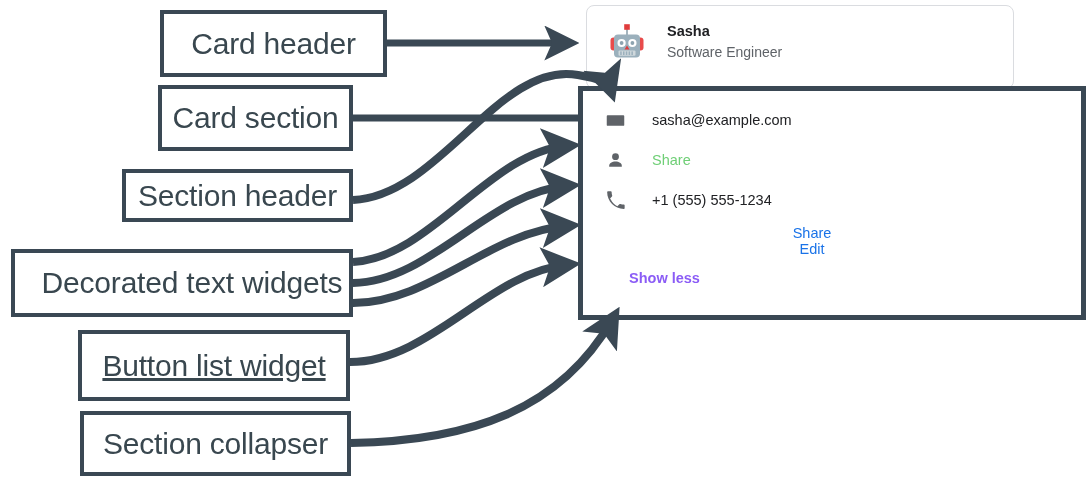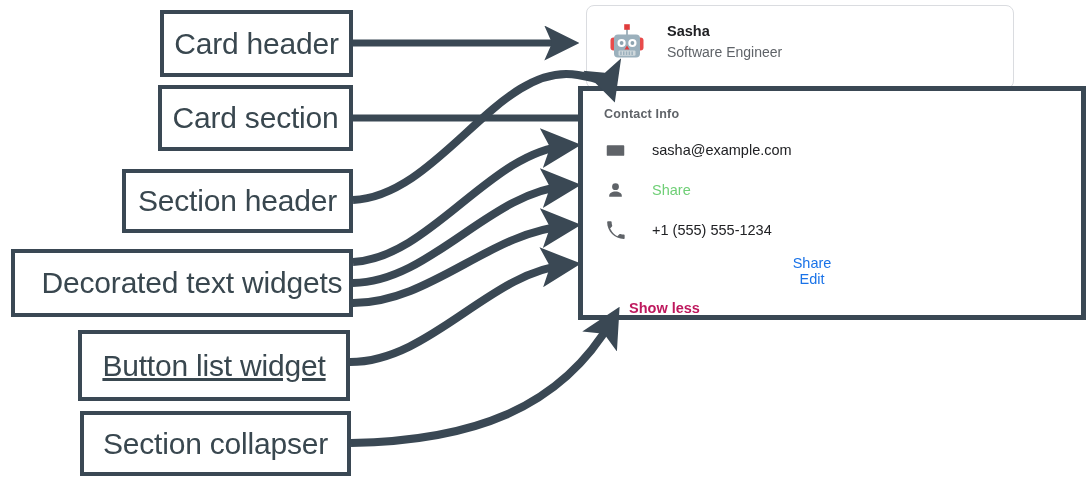--- a/index.html
+++ b/index.html
@@ -148,21 +148,21 @@
     margin-right: 42px;
     cursor: pointer;
   }
   .collapser-row {
     margin-top: 12px;
     margin-left: 28px;
   }
   .collapser-btn {
     font-size: 14.5px;
     font-weight: bold;
-    color: #be185d;
+    color: #8b5cf6;
     cursor: pointer;
   }
 </style>
 </head>
 <body>
 
 <div id="root">
 
   <div id="card">
     <div class="card-header">
@@ -195,21 +195,20 @@
       <span class="header-text">
         <span class="header-title">Sasha</span>
         <span class="header-subtitle">Software Engineer</span>
       </span>
     </div>
   </div>
 
   <div id="card-section">
     <div class="section-inner">
 
-      <div class="section-header">Contact Info</div>
 
       <div class="text-row">
         <span class="row-icon">
           <svg viewBox="0 0 24 24" width="21" height="21" aria-hidden="true">
             <path fill="#5f6368" d="M3 6h18a1 1 0 011 1v10a1 1 0 01-1 1H3a1 1 0 01-1-1V7a1 1 0 011-1zm9 7.2L4.3 7.6h15.4L12 13.2z"></path>
           </svg>
         </span>
         <span class="row-text">sasha@example.com</span>
       </div>
 
@@ -261,29 +260,29 @@
 
     <path d="M353,283 C430,282 490,192 566,186" fill="none" stroke="#3a4854" stroke-width="8" marker-end="url(#ah)"></path>
 
     <path d="M353,303 C430,303 490,232 566,226" fill="none" stroke="#3a4854" stroke-width="8" marker-end="url(#ah)"></path>
 
     <path d="M350,362 C430,362 490,272 566,265" fill="none" stroke="#3a4854" stroke-width="8" marker-end="url(#ah)"></path>
 
     <path d="M351,443 C470,441 560,410 612,320" fill="none" stroke="#3a4854" stroke-width="8" marker-end="url(#ah)"></path>
   </svg>
 
-  <div class="anno-box" style="left:160px; top:10px; width:193px; height:67px;">
+  <div class="anno-box" style="left:160px; top:10px; width:227px; height:67px;">
     <span>Card header</span>
   </div>
 
   <div class="anno-box" style="left:158px; top:85px; width:195px; height:66px;">
     <span>Card section</span>
   </div>
 
-  <div class="anno-box" style="left:122px; top:169px; width:231px; height:64px;">
+  <div class="anno-box" style="left:122px; top:169px; width:231px; height:53px;">
     <span>Section header</span>
   </div>
 
   <div class="anno-box" style="left:11px; top:249px; width:342px; height:68px;padding-left:20px;">
     <span>Decorated text widgets</span>
   </div>
 
   <div class="anno-box" style="left:78px; top:330px; width:272px; height:71px;text-decoration:underline;">
     <span>Button list widget</span>
   </div>

